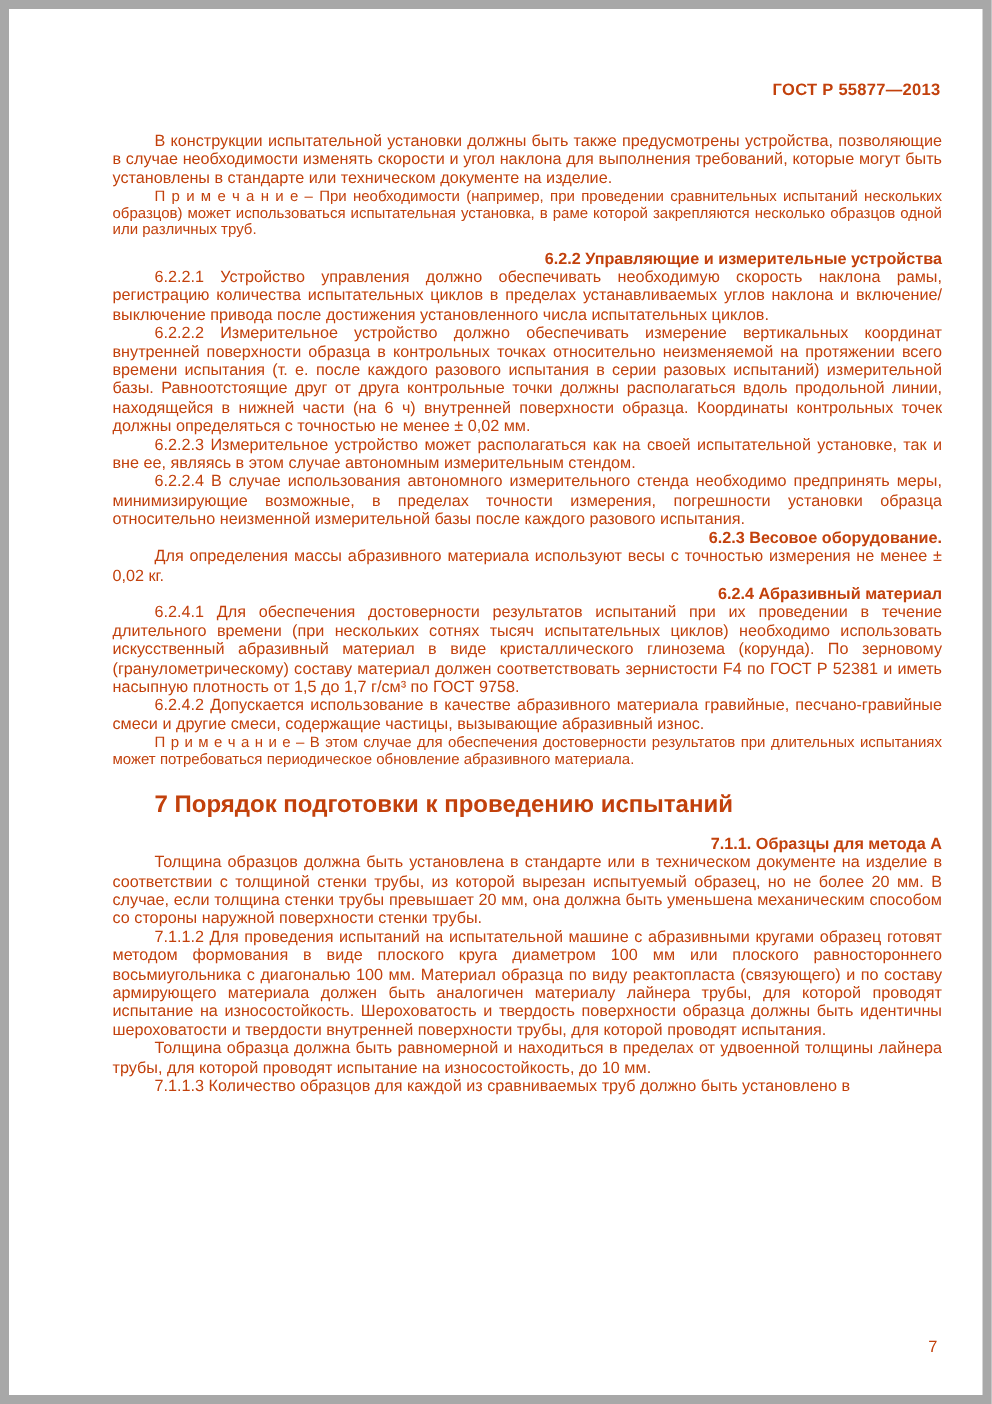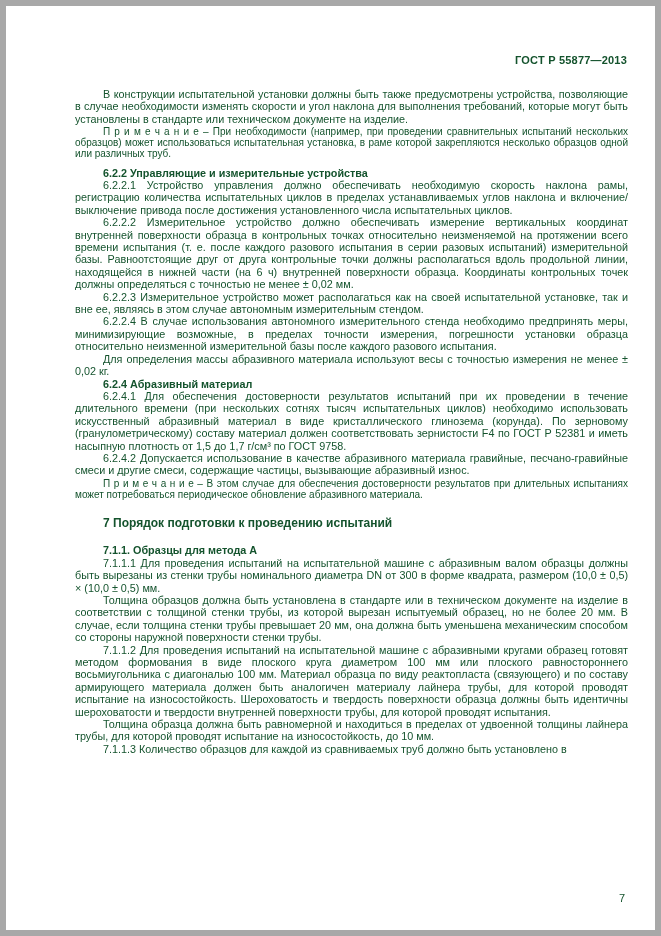--- a/index.html
+++ b/index.html
@@ -9,21 +9,21 @@
     width: 661px; height: 936px;
     background: #a8a8a8;
     padding: 6px;
     margin: 0 auto;
   }
   .page {
     width: 100%; height: 100%;
     background: #ffffff;
     position: relative;
     overflow: hidden;
-    color: #14532d;
+    color: #c2410c;
   }
   .doc-header {
     position: absolute;
     top: 48px; right: 28px;
     font-size: 11px;
     font-weight: bold;
     letter-spacing: 0.2px;
   }
   .content {
     position: absolute;
@@ -39,25 +39,25 @@
   .note {
     font-size: 10px;
     line-height: 10.8px;
     text-align: justify;
     text-indent: 28px;
     margin: 2px 0 7px 0;
   }
   .h2 {
     font-weight: bold;
     text-indent: 28px;
-    text-align: left;
+    text-align: right;
   }
   .h1 {
     font-weight: bold;
-    font-size: 12px;
+    font-size: 16px;
     line-height: 15px;
     text-indent: 28px;
     margin: 16px 0 13px 0;
   }
   .doc-footer {
     position: absolute;
     bottom: 26px; right: 30px;
     font-size: 11px;
   }
 </style>
@@ -71,28 +71,28 @@
     </div>
 
     <div class="content">
         <div class="p">В конструкции испытательной установки должны быть также предусмотрены устройства, позволяющие в случае необходимости изменять скорости и угол наклона для выполнения требований, которые могут быть установлены в стандарте или техническом документе на изделие.</div>
         <div class="note">П р и м е ч а н и е  – При необходимости (например, при проведении сравнительных испытаний нескольких образцов) может использоваться испытательная установка, в раме которой закрепляются несколько образцов одной или различных труб.</div>
         <div class="h2">6.2.2 Управляющие и измерительные устройства</div>
         <div class="p">6.2.2.1 Устройство управления должно обеспечивать необходимую скорость наклона рамы, регистрацию количества испытательных циклов в пределах устанавливаемых углов наклона и включение/выключение привода после достижения установленного числа испытательных циклов.</div>
         <div class="p">6.2.2.2 Измерительное устройство должно обеспечивать измерение вертикальных координат внутренней поверхности образца в контрольных точках относительно неизменяемой на протяжении всего времени испытания (т. е. после каждого разового испытания в серии разовых испытаний) измерительной базы. Равноотстоящие друг от друга контрольные точки должны располагаться вдоль продольной линии, находящейся в нижней части (на 6 ч) внутренней поверхности образца. Координаты контрольных точек должны определяться с точностью не менее ± 0,02 мм.</div>
         <div class="p">6.2.2.3 Измерительное устройство может располагаться как на своей испытательной установке, так и вне ее, являясь в этом случае автономным измерительным стендом.</div>
         <div class="p">6.2.2.4 В случае использования автономного измерительного стенда необходимо предпринять меры, минимизирующие возможные, в пределах точности измерения, погрешности установки образца относительно неизменной измерительной базы после каждого разового испытания.</div>
+        <div class="h2">6.2.3 Весовое оборудование.</div>
         <div class="p">Для определения массы абразивного материала используют весы с точностью измерения не менее ± 0,02 кг.</div>
         <div class="h2">6.2.4 Абразивный материал</div>
         <div class="p">6.2.4.1 Для обеспечения достоверности результатов испытаний при их проведении в течение длительного времени (при нескольких сотнях тысяч испытательных циклов) необходимо использовать искусственный абразивный материал в виде кристаллического глинозема (корунда). По зерновому (гранулометрическому) составу материал должен соответствовать зернистости F4 по ГОСТ Р 52381 и иметь насыпную плотность от 1,5 до 1,7 г/см³ по ГОСТ 9758.</div>
         <div class="p">6.2.4.2 Допускается использование в качестве абразивного материала гравийные, песчано-гравийные смеси и другие смеси, содержащие частицы, вызывающие абразивный износ.</div>
         <div class="note">П р и м е ч а н и е  – В этом случае для обеспечения достоверности результатов при длительных испытаниях может потребоваться периодическое обновление абразивного материала.</div>
         <div class="h1">7 Порядок подготовки к проведению испытаний</div>
         <div class="h2">7.1.1. Образцы для метода А</div>
-        <div class="p">7.1.1.1 Для проведения испытаний на испытательной машине с абразивным валом образцы должны быть вырезаны из стенки трубы номинального диаметра DN от 300 в форме квадрата, размером (10,0 ± 0,5) × (10,0 ± 0,5) мм.</div>
         <div class="p">Толщина образцов должна быть установлена в стандарте или в техническом документе на изделие в соответствии с толщиной стенки трубы, из которой вырезан испытуемый образец, но не более 20 мм. В случае, если толщина стенки трубы превышает 20 мм, она должна быть уменьшена механическим способом со стороны наружной поверхности стенки трубы.</div>
         <div class="p">7.1.1.2 Для проведения испытаний на испытательной машине с абразивными кругами образец готовят методом формования в виде плоского круга диаметром 100 мм или плоского равностороннего восьмиугольника с диагональю 100 мм. Материал образца по виду реактопласта (связующего) и по составу армирующего материала должен быть аналогичен материалу лайнера трубы, для которой проводят испытание на износостойкость. Шероховатость и твердость поверхности образца должны быть идентичны шероховатости и твердости внутренней поверхности трубы, для которой проводят испытания.</div>
         <div class="p">Толщина образца должна быть равномерной и находиться в пределах от удвоенной толщины лайнера трубы, для которой проводят испытание на износостойкость, до 10 мм.</div>
         <div class="p">7.1.1.3 Количество образцов для каждой из сравниваемых труб должно быть установлено в</div>
       </div>
 
     <div class="doc-footer">
       <span>7</span>
     </div>
   </div>

